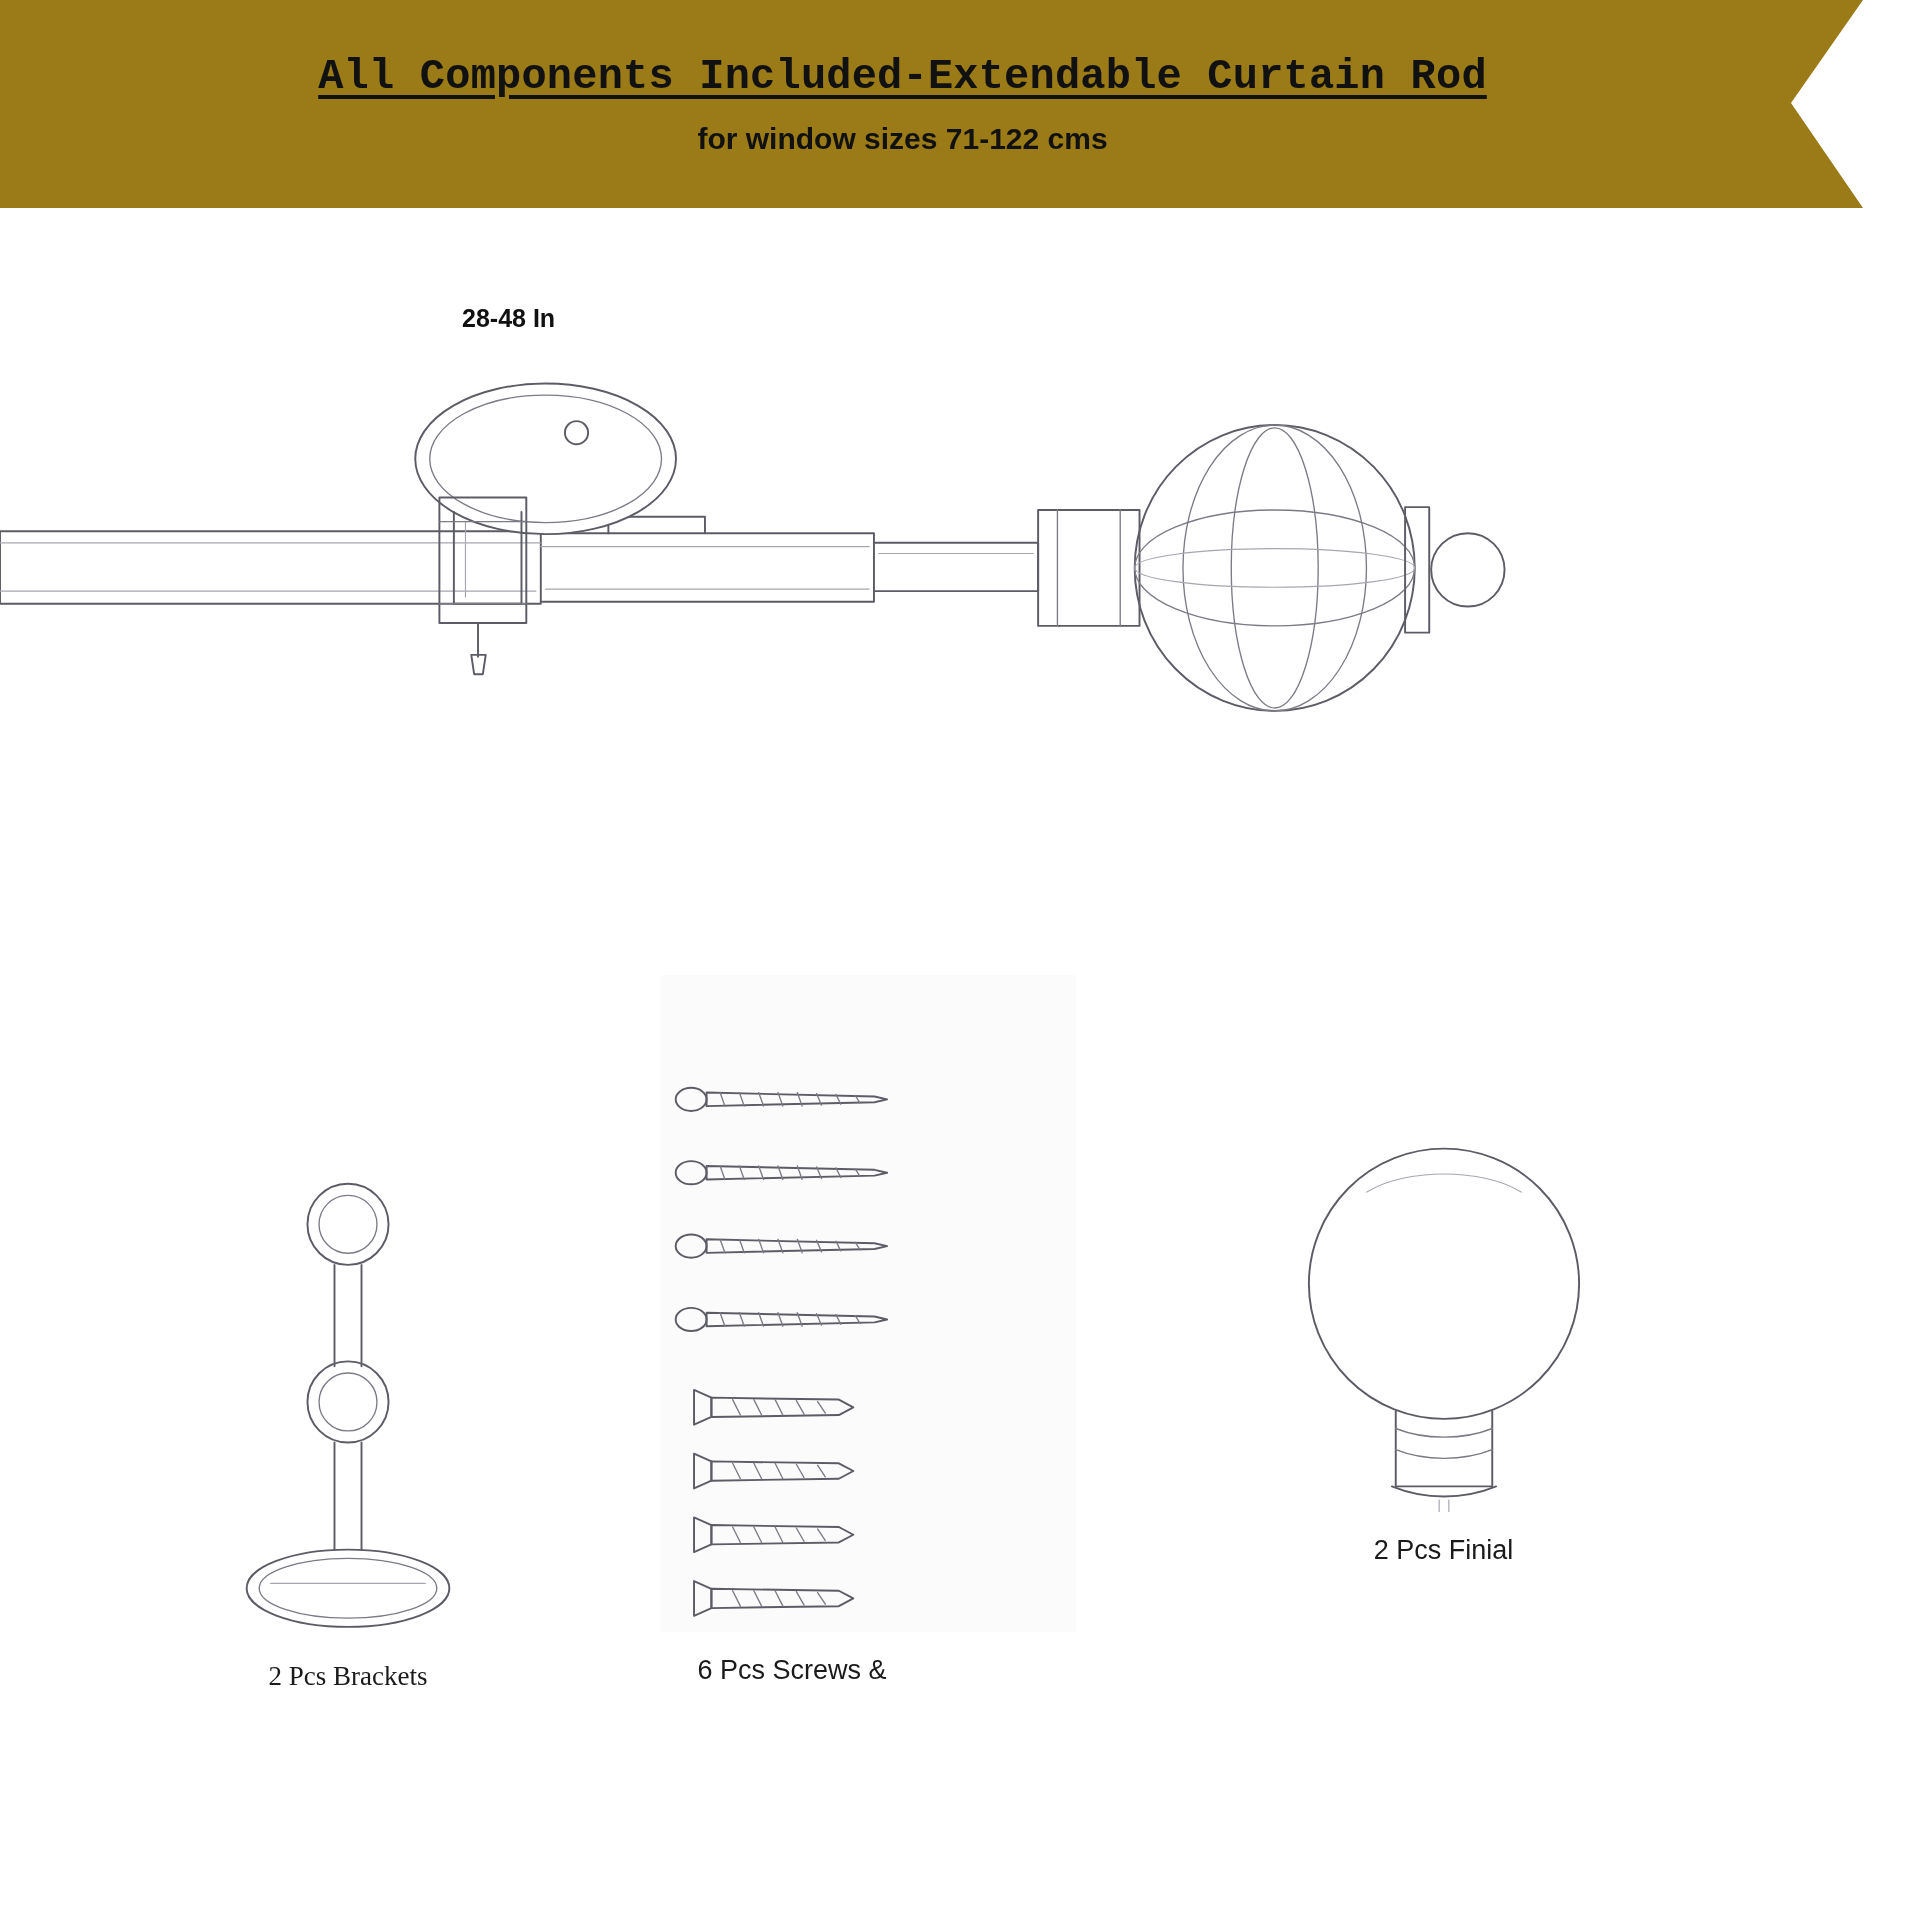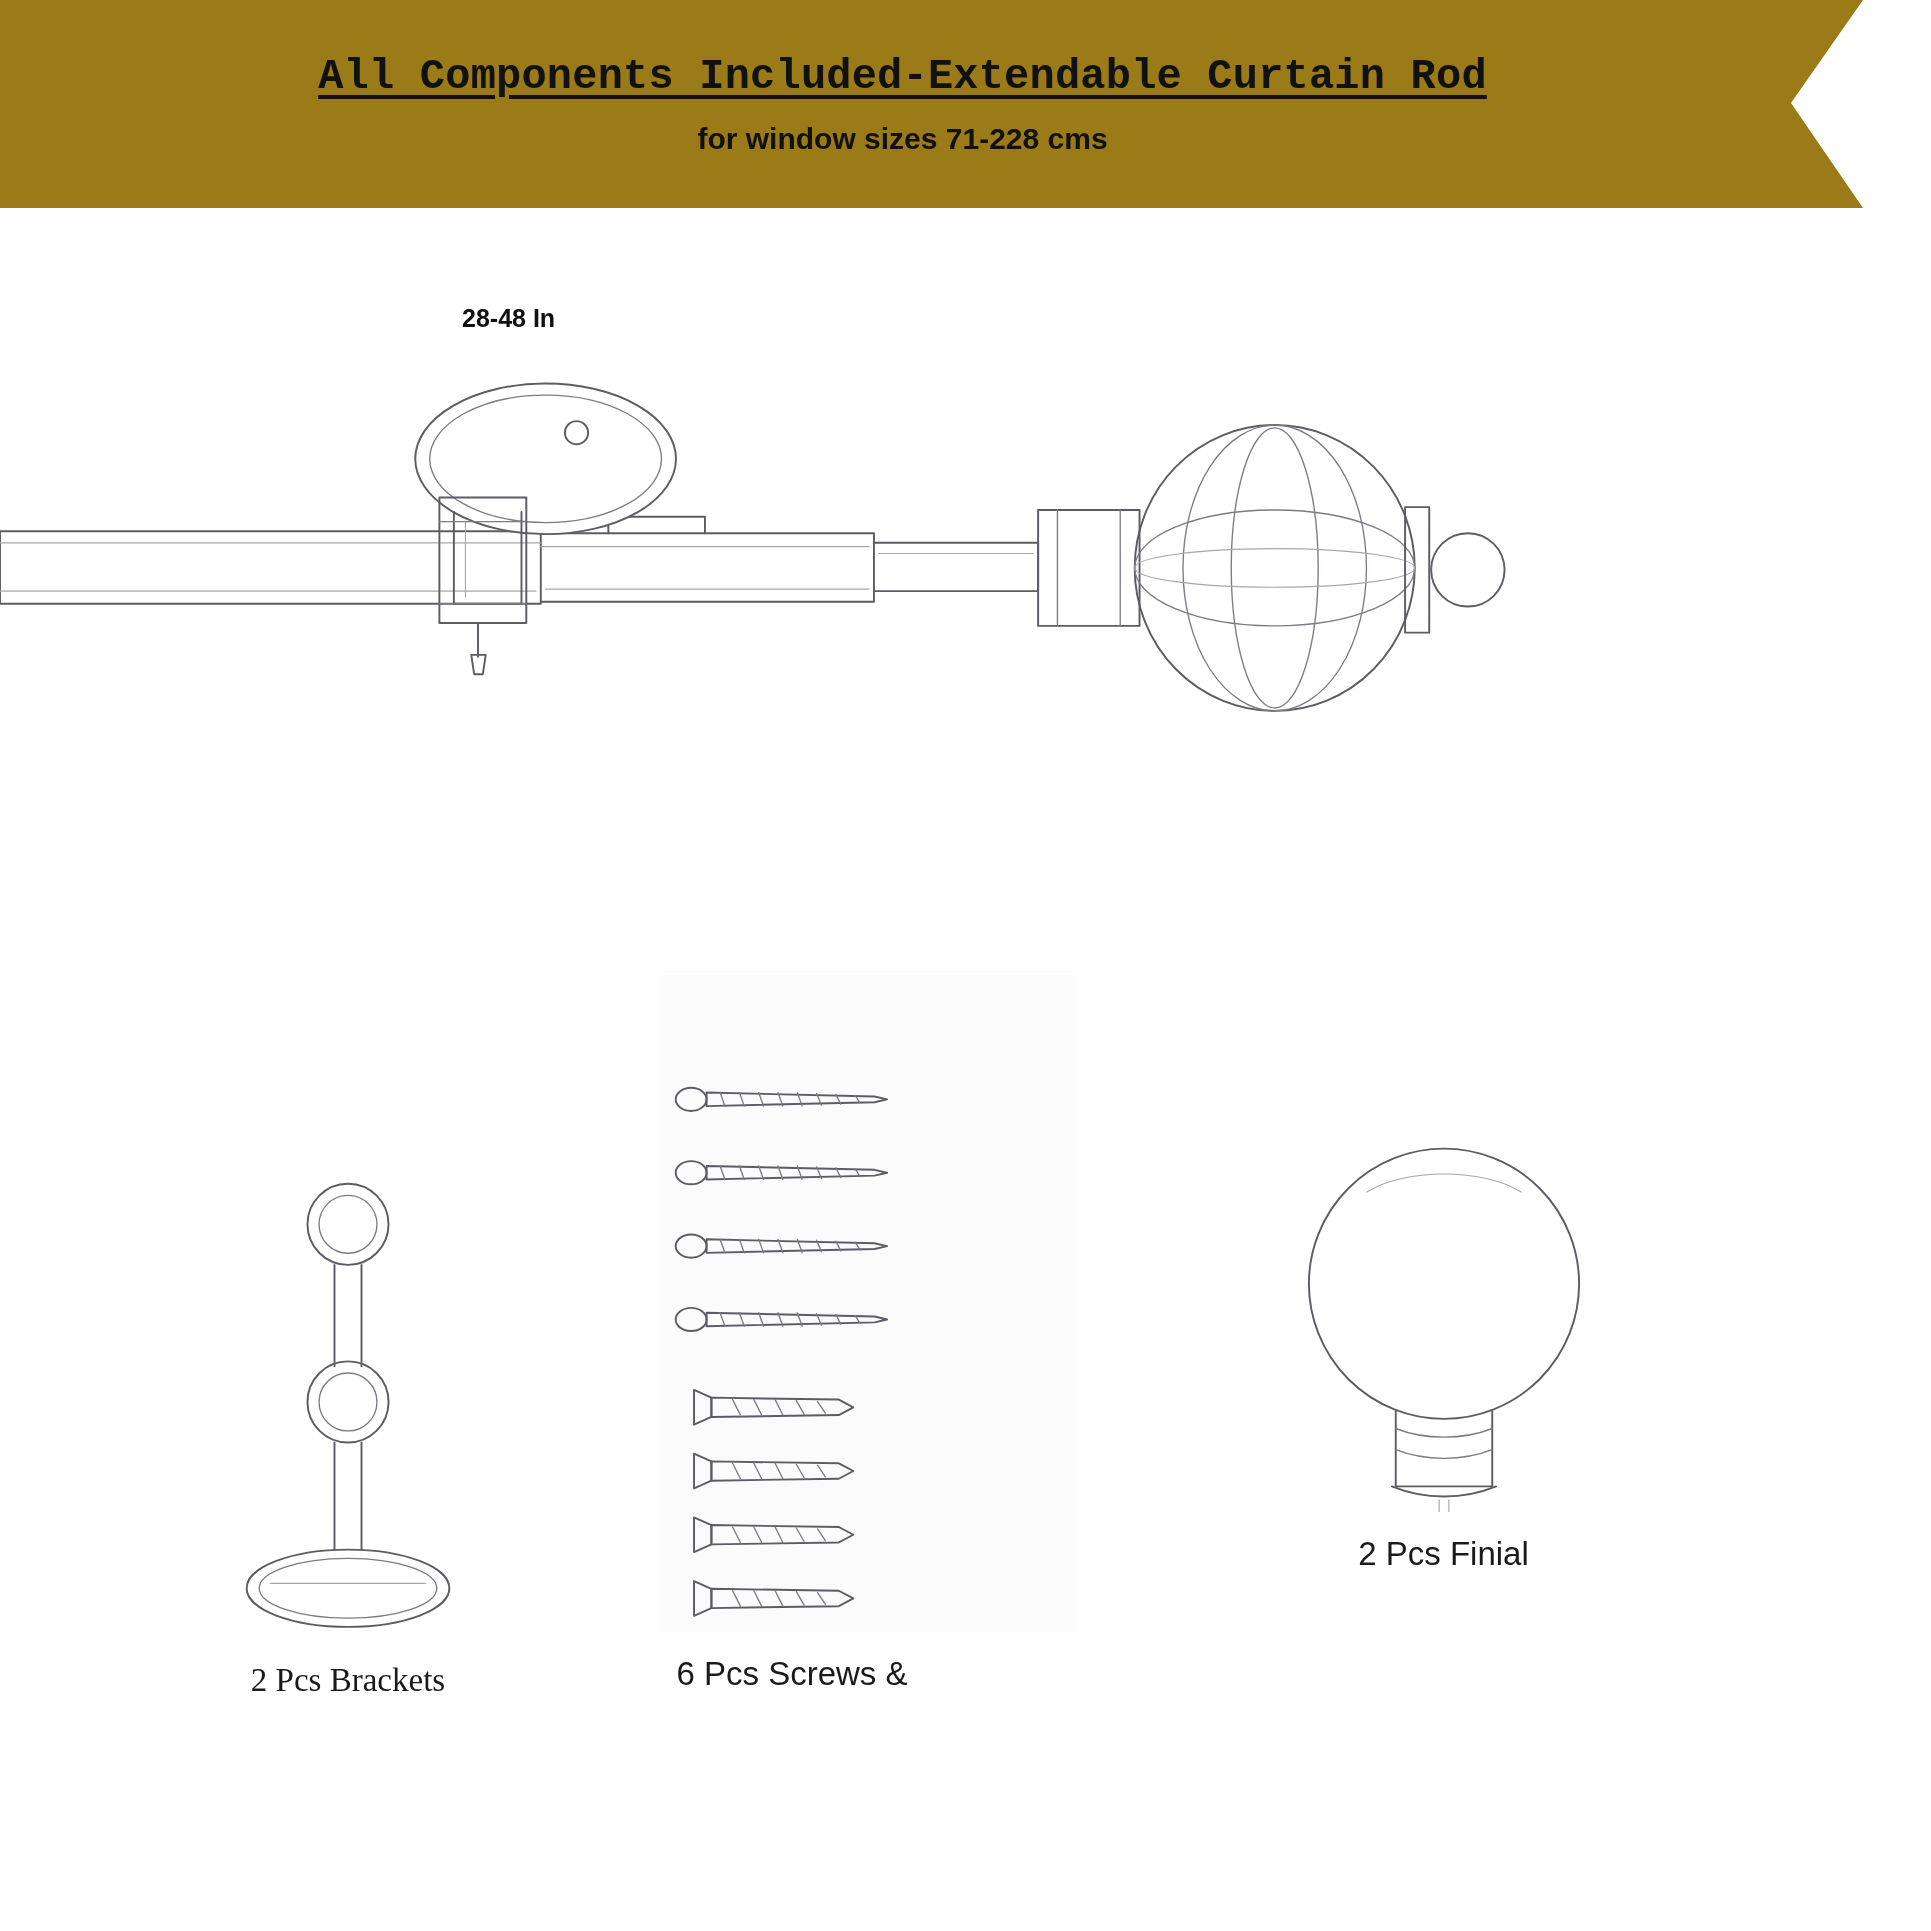--- a/index.html
+++ b/index.html
@@ -75,21 +75,21 @@
     left: 0;
     top: 1062px;
     width: 1931px;
     height: 772px;
   }
   .part {
     position: absolute;
     text-align: center;
   }
   .part-caption {
-    font-size: 33px;
+    font-size: 27px;
     color: #1a1a1a;
     line-height: 1.28;
     margin-top: 7.7px;
   }
   .part-brackets { left: 145px; top: 116px; width: 406px; font-family: Liberation Serif, serif; }
   .part-screws   { left: 589px; top: 13px;  width: 406px; }
   .part-finial   { left: 1236px; top: 77px; width: 415px; }
 
   .screw-panel {
     position: absolute;
@@ -104,21 +104,21 @@
   .ln { fill: none; stroke: #5c5c66; stroke-width: 2; stroke-linecap: round; stroke-linejoin: round; }
   .ln-thin { fill: none; stroke: #7b7b86; stroke-width: 1.4; stroke-linecap: round; }
   .ln-faint { fill: none; stroke: #a6a6b0; stroke-width: 1.2; stroke-linecap: round; }
   .fillw { fill: #ffffff; }
 </style>
 </head>
 <body>
 
 <div class="banner">
   <div class="banner-title">All Components Included-Extendable Curtain Rod</div>
-  <div class="banner-sub">for window sizes 71-228 cms</div>
+  <div class="banner-sub">for window sizes 71-122 cms</div>
 </div>
 
 <div class="size-label">28-48 In</div>
 
 <div class="hero">
   <svg width="1661" height="483" viewBox="0 0 1720 500">
 
     <path class="ln" d="M0 170 L560 170 L560 245 L0 245 Z"></path>
     <path class="ln-faint" d="M0 182 L560 182"></path>
     <path class="ln-faint" d="M0 232 L555 232"></path>

